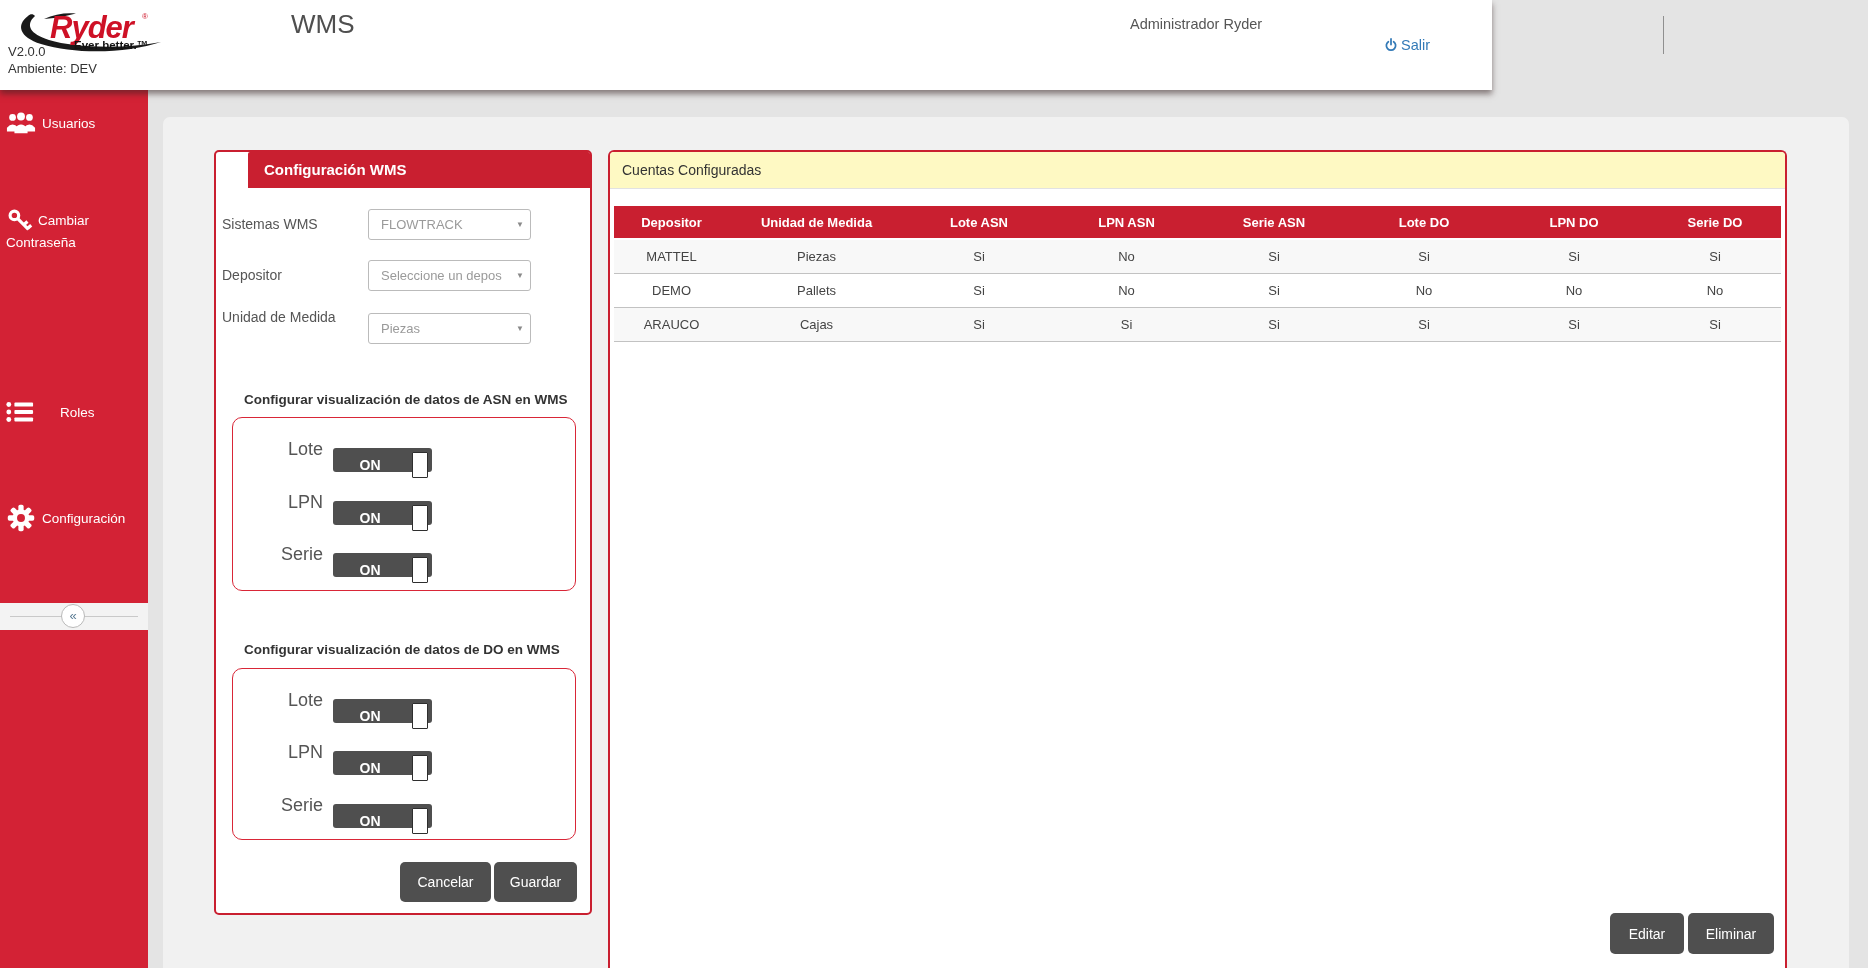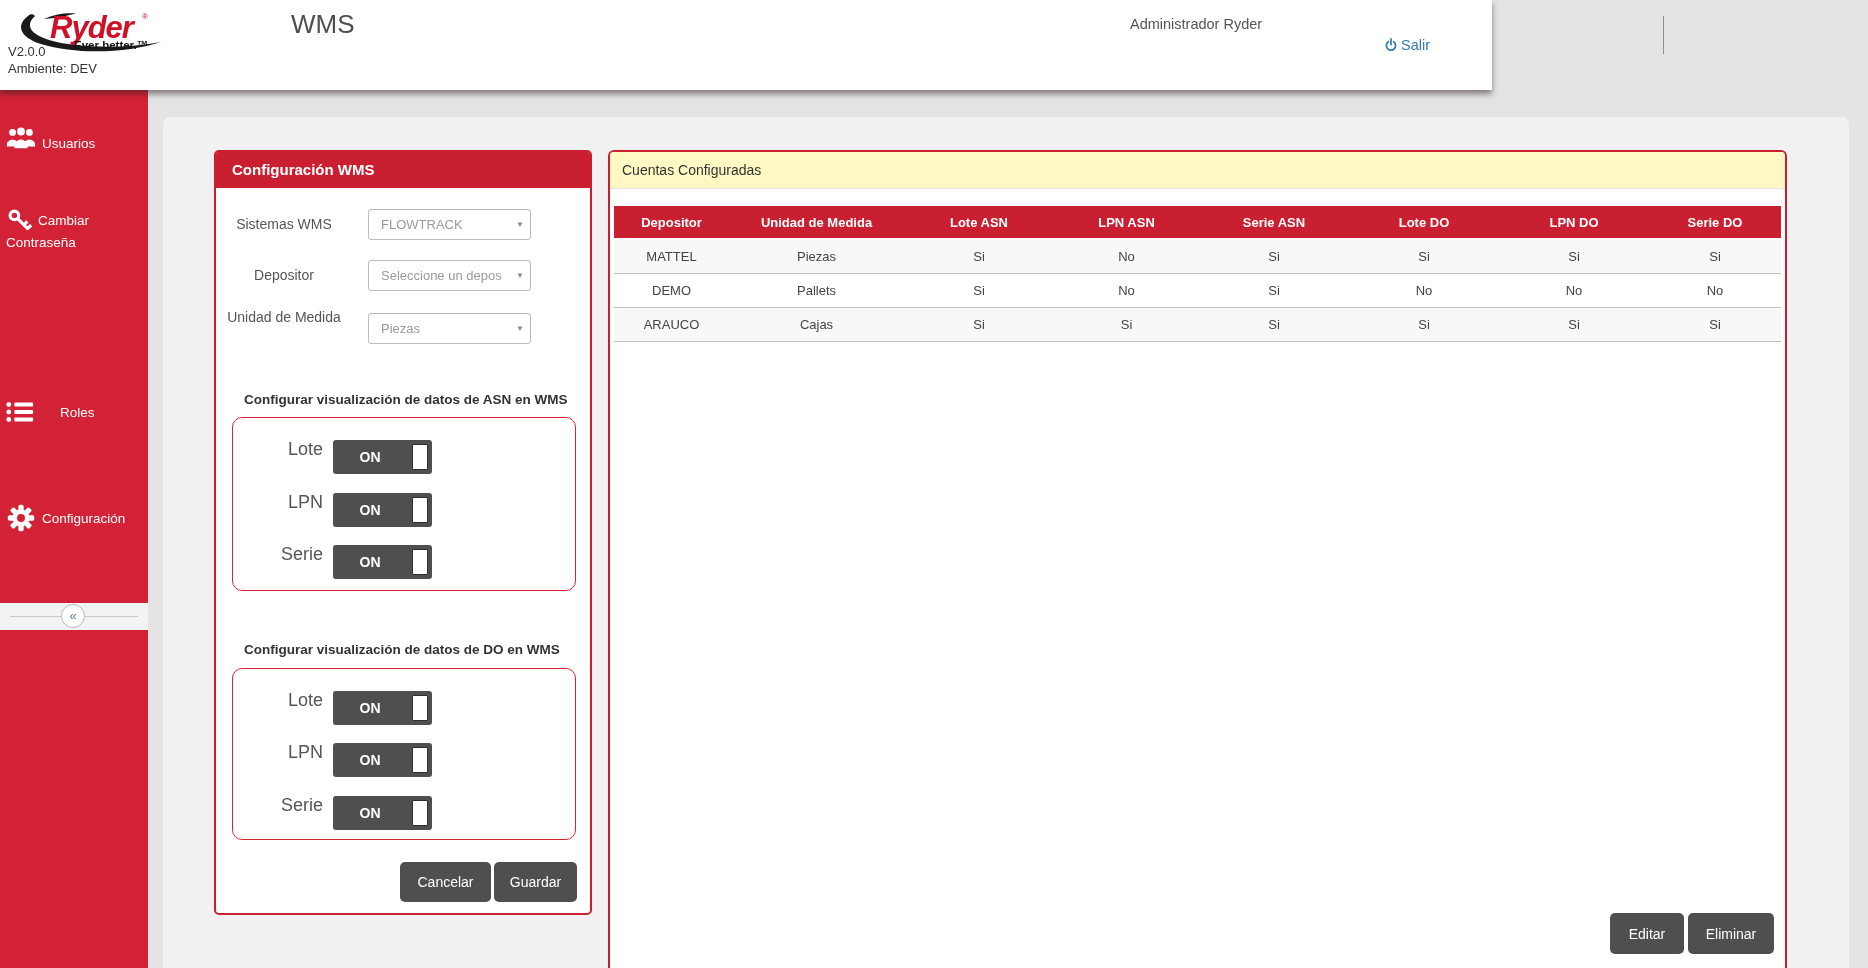--- a/index.html
+++ b/index.html
@@ -38,39 +38,39 @@
   .collapse-btn { position:absolute; left:61px; top:1px; width:24px; height:24px; border:1px solid #b9b9b9;
                   border-radius:50%; background:#fff; text-align:center; line-height:22px;
                   font-size:13px; color:#5b7c95; cursor:pointer; }
 
   
   .card { position:absolute; left:163px; top:117px; width:1686px; height:851px;
           background:#f1f1f1; border-radius:7px 7px 0 0; z-index:1; }
 
   
   .cfg-panel { position:absolute; left:214px; top:150px; width:378px; height:765px; background:#fff;
-               border:2px solid #c91f30; border-radius:5px; z-index:5; }
+               border:2px solid #c91f30; border-radius:5px; z-index:5;padding-left:32px; }
   .cfg-header { height:36px; background:#c91f30; color:#fff; font-weight:700; font-size:15px;
                 line-height:36px; padding-left:16px; border-radius:2px 2px 0 0; }
   .frow { position:absolute; left:0; width:374px; height:31px; }
-  .frow .flabel { position:absolute; left:6px; top:0; width:124px; text-align:center;
+  .frow .flabel { position:absolute; left:6px; top:0; width:124px; text-align:left;
                   font-size:14px; color:#555; line-height:19px; }
   .frow .flabel.single { line-height:31px; }
   .select { position:absolute; left:152px; top:0; width:163px; height:31px; border:1px solid #bbb;
             border-radius:3px; background:#fff; font-size:13px; color:#9a9a9a; line-height:29px;
             padding-left:12px; padding-right:18px; white-space:nowrap; overflow:hidden; cursor:pointer; }
   .select::after { content:"▼"; position:absolute; right:6px; top:0; font-size:8px; color:#8a8a8a;
                    line-height:29px; }
   .section-heading { position:absolute; left:28px; width:336px; font-size:13.5px; font-weight:700; color:#333; }
   .toggle-box { position:absolute; left:16px; width:344px; border:1.5px solid #d92637; border-radius:10px;
                 background:#fff; }
   .trow { position:absolute; left:0; width:340px; height:34px; }
   .trow .tlabel { position:absolute; left:6px; top:0; width:84px; text-align:right; font-size:18px;
                   color:#555; line-height:34px; }
-  .toggle { position:absolute; left:100px; top:8px; width:99px; height:34px; background:#4f4f4f;
+  .toggle { position:absolute; left:100px; top:16px; width:99px; height:24px; background:#4f4f4f;
             border-radius:3px; cursor:pointer; }
   .toggle .on { position:absolute; left:0; top:0; width:74px; text-align:center; line-height:34px;
                 color:#fff; font-weight:700; font-size:14px; }
   .toggle .knob { position:absolute; right:4px; top:4px; width:16px; height:26px; background:#fff;
                   border:1px solid #2e2e2e; border-radius:1px; }
   .btn { position:absolute; background:#4f4f4f; color:#fff; font-size:14px; border:none;
          border-radius:5px; text-align:center; cursor:pointer; font-family:"Liberation Sans",sans-serif; }
 
   
   .acc-panel { position:absolute; left:608px; top:150px; width:1179px; height:818px; background:#fff;
@@ -110,21 +110,21 @@
       <path d="M5 4.2 a5.3 5.3 0 1 0 6 0" fill="none" stroke="#337ab7" stroke-width="2" stroke-linecap="round"></path>
       <line x1="8" y1="1" x2="8" y2="7.5" stroke="#337ab7" stroke-width="2" stroke-linecap="round"></line>
     </svg><span>Salir</span>
   </div>
 </div>
 
 <div class="card"></div>
 
 <div class="sidebar">
 
-  <div class="side-item" style="top:17px; height:44px;align-items:flex-end;">
+  <div class="side-item" style="top:11px; height:44px;">
     <svg width="30" height="26" viewBox="0 0 32 26">
       <g fill="#fff">
         <circle cx="7" cy="7" r="3.6"></circle>
         <circle cx="25" cy="7" r="3.6"></circle>
         <path d="M1 18 q6 -7 12 0 v4 h-12 Z"></path>
         <path d="M19 18 q6 -7 12 0 v4 h-12 Z"></path>
         <circle cx="16" cy="6" r="4.2"></circle>
         <path d="M9 19 q7 -9 14 0 v5 h-14 Z"></path>
       </g>
     </svg>

